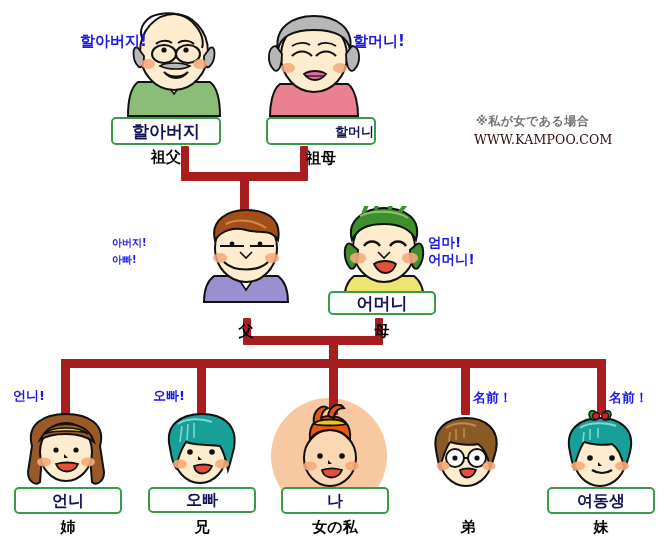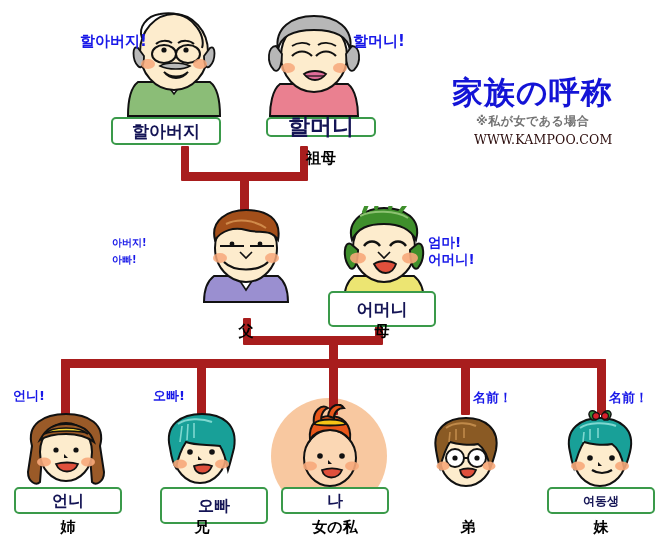--- a/index.html
+++ b/index.html
@@ -35,21 +35,20 @@
 
   
   .face{position:absolute;z-index:4;}
   .face svg{display:block;}
 </style>
 </head>
 <body>
 
 <div id="stage">
 
-  <div class="title-main">家族の呼称</div>
   <div class="title-sub">※私が女である場合</div>
   <div class="title-url">WWW.KAMPOO.COM</div>
 
   <div class="ln" style="left:181px;top:146px;width:8px;height:34px;"></div>
   <div class="ln" style="left:181px;top:172px;width:127px;height:9px;"></div>
   <div class="ln" style="left:300px;top:146px;width:8px;height:34px;"></div>
   <div class="ln" style="left:240px;top:172px;width:9px;height:48px;"></div>
 
   <div class="ln" style="left:243px;top:318px;width:8px;height:26px;"></div>
   <div class="ln" style="left:243px;top:336px;width:140px;height:9px;"></div>
@@ -236,48 +235,49 @@
   </div>
 
   <div class="callout" style="left:13px;top:388px;font-size:13px;">언니!</div>
   <div class="callout" style="left:153px;top:388px;font-size:13px;">오빠!</div>
   <div class="callout" style="left:473px;top:390px;font-size:13px;">名前！</div>
   <div class="callout" style="left:609px;top:390px;font-size:13px;">名前！</div>
 
   <div class="nbox" style="left:111px;top:117px;width:110px;height:28px;font-size:17px;">
     <span>할아버지</span>
   </div>
-
-  <div class="nbox" style="left:266px;top:117px;width:110px;height:20px;font-size:22px;">
+  <div class="han" style="left:111px;top:148px;width:110px;">祖父</div>
+
+  <div class="nbox" style="left:266px;top:117px;width:110px;height:28px;font-size:13px;justify-content:flex-end;">
     <span>할머니</span>
   </div>
   <div class="han" style="left:266px;top:149px;width:110px;">祖母</div>
 
   <div class="han" style="left:192px;top:322px;width:108px;">父</div>
 
-  <div class="nbox" style="left:328px;top:291px;width:108px;height:36px;font-size:17px;">
+  <div class="nbox" style="left:328px;top:291px;width:108px;height:24px;font-size:17px;">
     <span>어머니</span>
   </div>
   <div class="han" style="left:328px;top:322px;width:108px;">母</div>
 
   <div class="nbox" style="left:14px;top:487px;width:108px;height:27px;font-size:16px;">
     <span>언니</span>
   </div>
   <div class="han" style="left:14px;top:518px;width:108px;">姉</div>
 
-  <div class="nbox" style="left:160px;top:487px;width:108px;height:37px;font-size:16px;">
+  <div class="nbox" style="left:148px;top:487px;width:108px;height:26px;font-size:16px;">
     <span>오빠</span>
   </div>
   <div class="han" style="left:148px;top:518px;width:108px;">兄</div>
 
   <div class="nbox" style="left:281px;top:487px;width:108px;height:27px;font-size:16px;">
     <span>나</span>
   </div>
   <div class="han" style="left:281px;top:518px;width:108px;">女の私</div>
 
   <div class="han" style="left:414px;top:518px;width:108px;">弟</div>
 
-  <div class="nbox" style="left:547px;top:487px;width:108px;height:27px;font-size:12px;">
+  <div class="nbox" style="left:547px;top:487px;width:108px;height:27px;font-size:16px;">
     <span>여동생</span>
   </div>
   <div class="han" style="left:547px;top:518px;width:108px;">妹</div>
 
 </div>
 
 </body></html>

